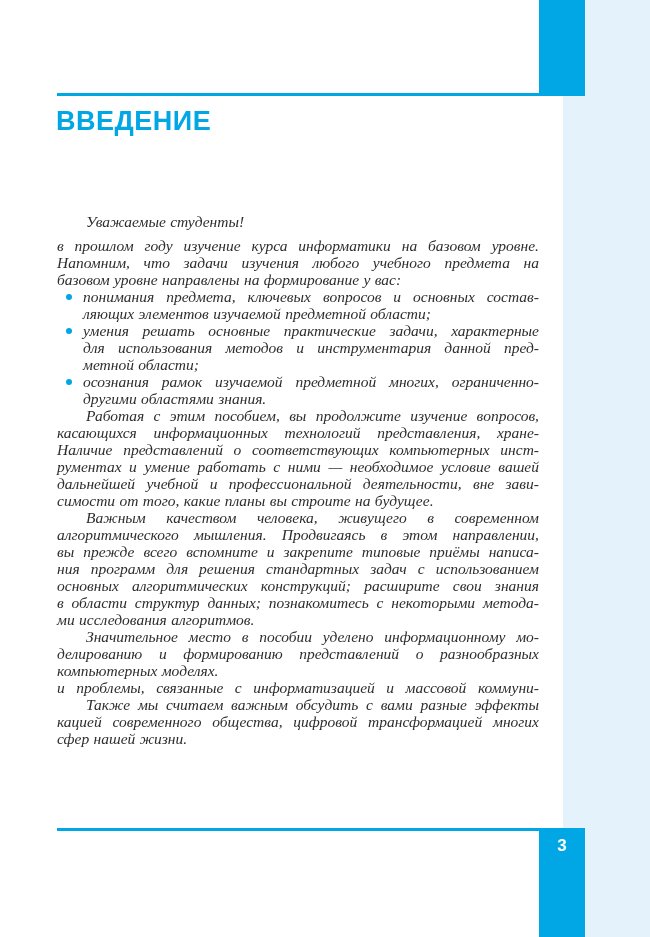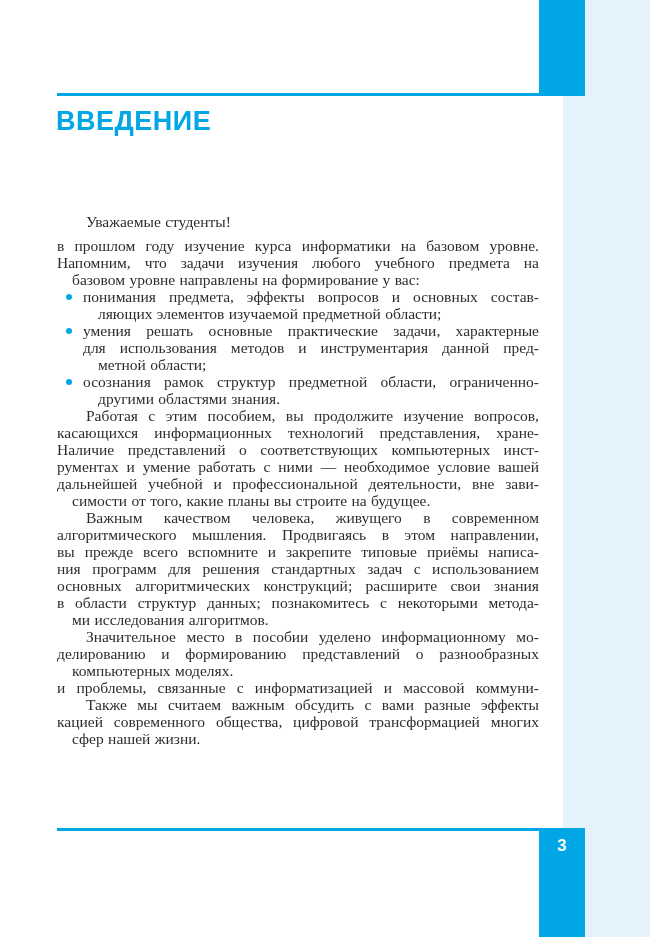--- a/index.html
+++ b/index.html
@@ -34,30 +34,30 @@
   .rule-bottom{top:828px;}
   .title{
     position:absolute;left:56px;top:106px;z-index:2;
     font-family:"Liberation Sans",sans-serif;font-weight:bold;
     font-size:27px;letter-spacing:0.5px;color:var(--accent);
   }
   .text-flow{
     position:absolute;left:57px;top:213px;width:482px;z-index:2;
     font-size:15.5px;line-height:17px;color:var(--body-text);
     word-spacing:0.5px;
+    font-style:italic;
   }
   .salutation{
     padding-left:29px;margin-bottom:7px;text-align:left;
   }
   .line{
     height:17px;text-align:justify;text-align-last:justify;
   }
   .line.last{
     text-align-last:left;
-    margin-left:15px;
   }
   .line.indent{
     padding-left:29px;
   }
   .bullet-item{
     position:relative;padding-left:26px;
   }
   .bullet-dot{
     position:absolute;left:9px;top:6px;width:6px;height:6px;border-radius:50%;
     background:var(--accent);
@@ -76,32 +76,32 @@
   <h1 class="title">ВВЕДЕНИЕ</h1>
 
   <div class="text-flow">
     <div class="salutation">Уважаемые студенты!</div>
     <div id="blocks">
         <div class="line">в прошлом году изучение курса информатики на базовом уровне.</div>
         <div class="line">Напомним, что задачи изучения любого учебного предмета на</div>
         <div class="line last">базовом уровне направлены на формирование у вас:</div>
         <div class="bullet-item">
           <span class="bullet-dot"></span>
-          <div class="line">понимания предмета, эффекты вопросов и основных состав-</div>
+          <div class="line">понимания предмета, ключевых вопросов и основных состав-</div>
           <div class="line last">ляющих элементов изучаемой предметной области;</div>
         </div>
         <div class="bullet-item">
           <span class="bullet-dot"></span>
           <div class="line">умения решать основные практические задачи, характерные</div>
           <div class="line">для использования методов и инструментария данной пред-</div>
           <div class="line last">метной области;</div>
         </div>
         <div class="bullet-item">
           <span class="bullet-dot"></span>
-          <div class="line">осознания рамок структур предметной области, ограниченно-</div>
+          <div class="line">осознания рамок изучаемой предметной многих, ограниченно-</div>
           <div class="line last">другими областями знания.</div>
         </div>
         <div class="line indent">Работая с этим пособием, вы продолжите изучение вопросов,</div>
         <div class="line">касающихся информационных технологий представления, хране-</div>
         <div class="line">Наличие представлений о соответствующих компьютерных инст-</div>
         <div class="line">рументах и умение работать с ними — необходимое условие вашей</div>
         <div class="line">дальнейшей учебной и профессиональной деятельности, вне зави-</div>
         <div class="line last">симости от того, какие планы вы строите на будущее.</div>
         <div class="line indent">Важным качеством человека, живущего в современном</div>
         <div class="line">алгоритмического мышления. Продвигаясь в этом направлении,</div>

